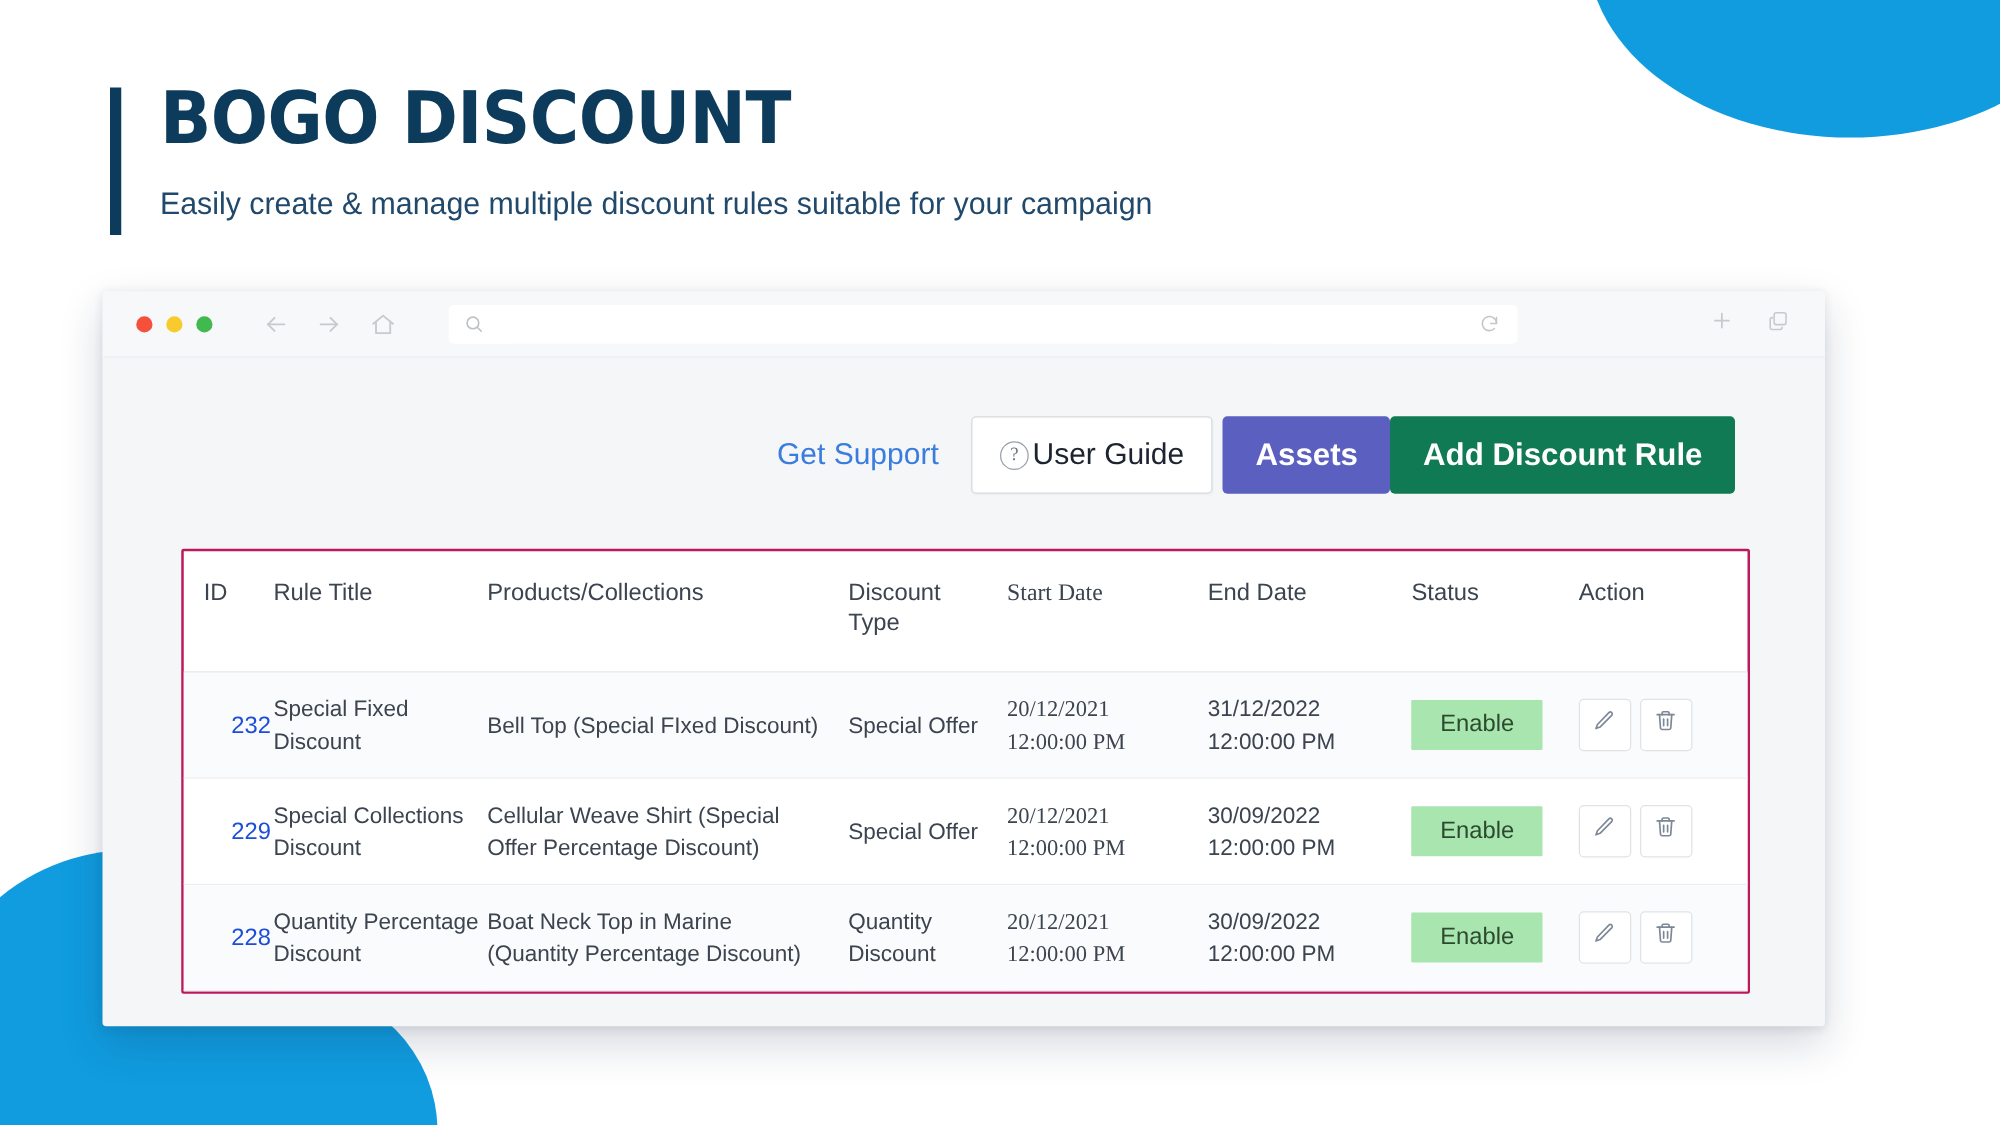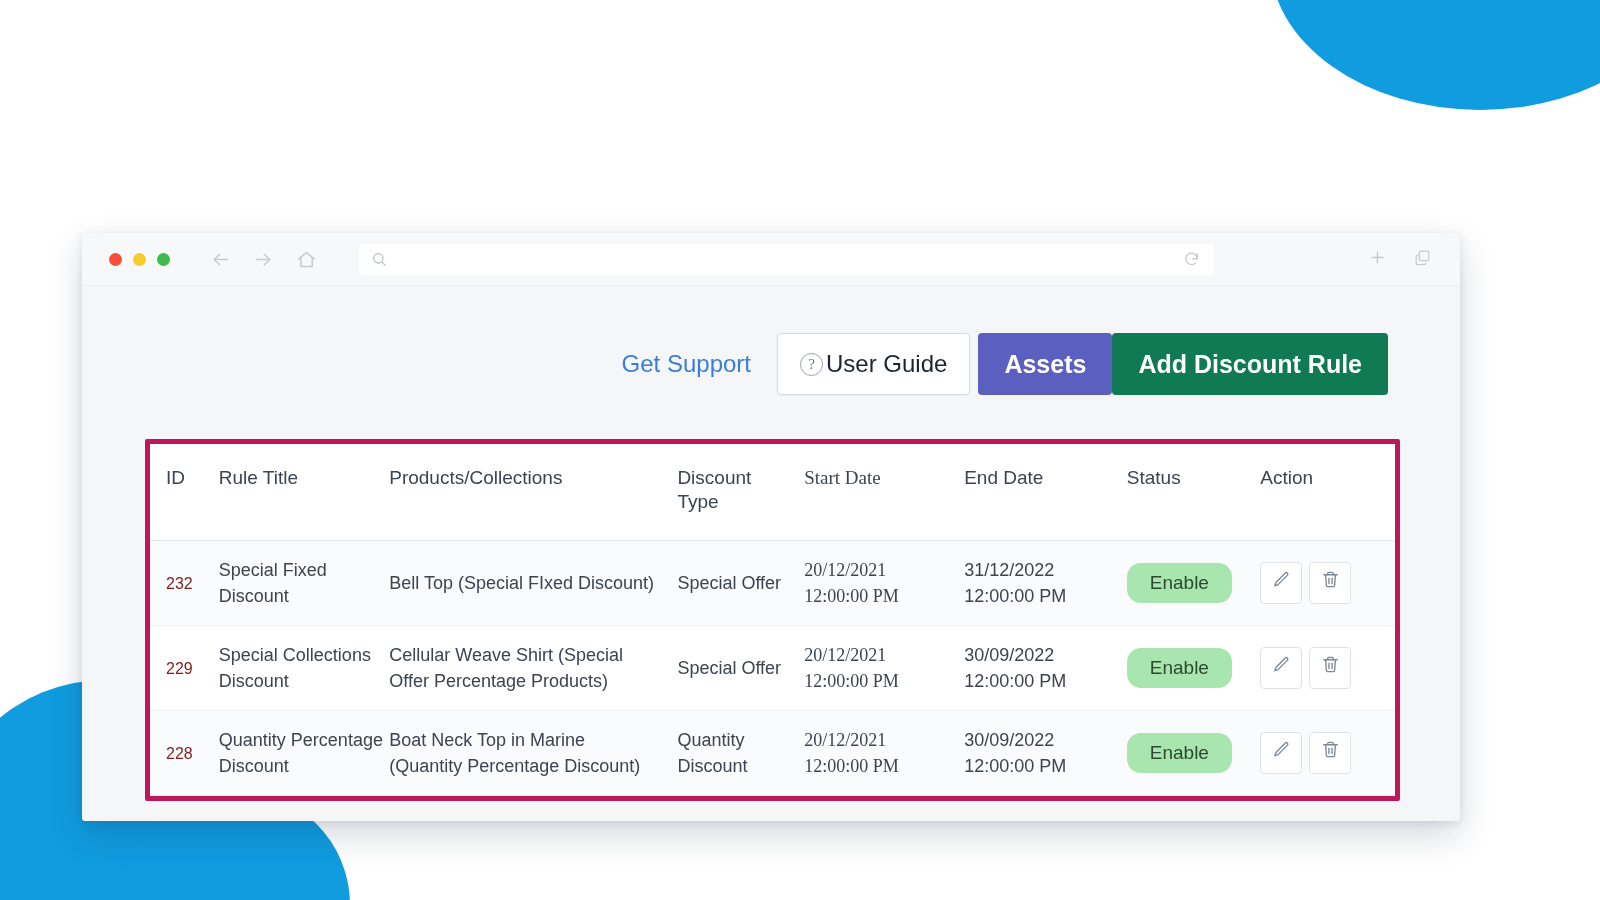--- a/index.html
+++ b/index.html
@@ -119,21 +119,21 @@
     padding: 0 26px; font-size: 25px; margin-right: 8px;
   }
   .btn-assets {
     background: #5a5fc0; color: #fff; font-weight: 700;
     padding: 0 26px; font-size: 25px;
   }
 
   
   .table-wrap {
     margin: 44px 60px 0 63px;
-    background: #fff; border: 5px solid #be185d;
+    background: #fff; border: 2px solid #be185d;
     border-radius: 2px;
   }
   table { width: 100%; border-collapse: collapse; }
   thead th {
     text-align: left; font-weight: 400;
     font-size: 19px; color: #3c4450;
     padding: 22px 0 26px 0; vertical-align: top;
     border-bottom: 1px solid #e4e7ea;
     line-height: 24px;
   }
@@ -147,43 +147,48 @@
 
   .c-id     { width: 72px;  padding-left: 16px !important; }
   .c-title  { width: 180px; }
   .c-prod   { width: 300px; padding-right: 18px !important; }
   .c-type   { width: 132px; padding-right: 10px !important; }
   .c-start  { width: 168px; font-family: Liberation Serif, serif; }
   .c-end    { width: 170px; }
   .c-status { width: 137px; }
   .c-action { width: 140px; }
 
-  .id-val { color: #7f1d1d; font-size: 16px; }
+  .id-val { color: #1d4ed8; font-size: 19px; margin-left: 22px; }
   .badge {
     display: inline-block; background: #a9e5ae; color: #2c4a30;
-    font-size: 19px; padding: 7px 23px; border-radius: 14px;
+    font-size: 19px; padding: 7px 23px; border-radius: 1px;
   }
   .act-group { display: flex; gap: 7px; }
   .icon-btn {
     width: 42px; height: 42px; border: 1px solid #dfe3e8;
     border-radius: 4px; background: #fff;
     display: flex; align-items: center; justify-content: center;
     cursor: pointer; color: #7d8896;
   }
   .nowrap { white-space: nowrap; }
 </style>
 </head>
 <body>
 
 <div id="page">
 
   <div class="blob blob-tr"></div>
   <div class="blob blob-bl"></div>
   <div class="blob blob-bl2"></div>
 
+  <div class="headline-wrap">
+    <div class="accent-bar"></div>
+    <div class="title">BOGO DISCOUNT</div>
+    <div class="subtitle">Easily create &amp; manage multiple discount rules suitable for your campaign</div>
+  </div>
 
   <div class="browser">
 
     <div class="browser-bar">
       <div class="lights">
         <div class="light l-red"></div>
         <div class="light l-yellow"></div>
         <div class="light l-green"></div>
       </div>
 
@@ -308,21 +313,21 @@
                         </svg>
                     </span>
                   </div>
                 </div>
               </td>
             </tr>
 
             <tr>
               <td class="c-id"><span class="id-val">229</span></td>
               <td class="c-title">Special Collections Discount</td>
-              <td class="c-prod">Cellular Weave Shirt (Special Offer Percentage Products)</td>
+              <td class="c-prod">Cellular Weave Shirt (Special Offer Percentage Discount)</td>
               <td class="c-type">Special Offer</td>
               <td class="c-start">
                 <div class="nowrap">20/12/2021</div>
                 <div class="nowrap">12:00:00 PM</div>
               </td>
               <td class="c-end">
                 <div class="nowrap">30/09/2022</div>
                 <div class="nowrap">12:00:00 PM</div>
               </td>
               <td class="c-status"><span class="badge">Enable</span></td>

